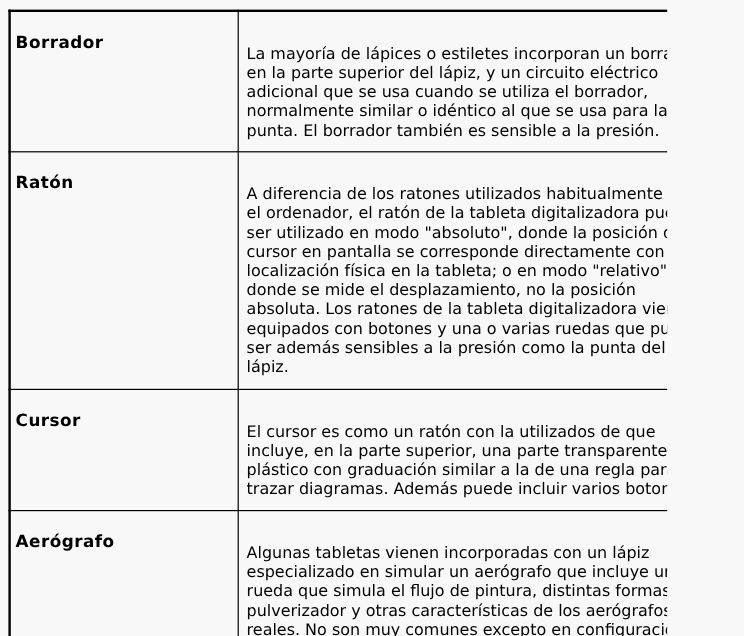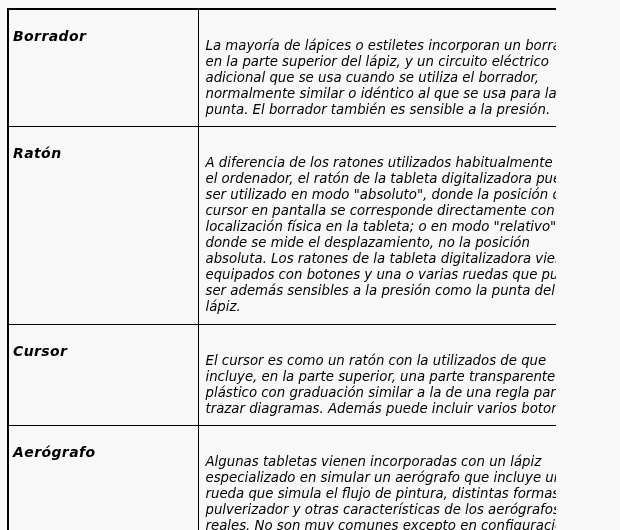--- a/index.html
+++ b/index.html
@@ -8,21 +8,20 @@
     background: #f8f8f8;
     font-family: "DejaVu Sans", sans-serif;
     color: #000000;
   }
   .page {
     width: 556px;
     height: 530px;
     box-sizing: border-box;
     padding: 8px 0 0 7px;
     overflow: hidden;
-    font-style: italic;
   }
   table.glossary {
     border-collapse: collapse;
     table-layout: fixed;
     width: 605px;
     background: #f8f8f8;
     border: 2px solid #000000;
   }
   td {
     border: 1px solid #000000;

